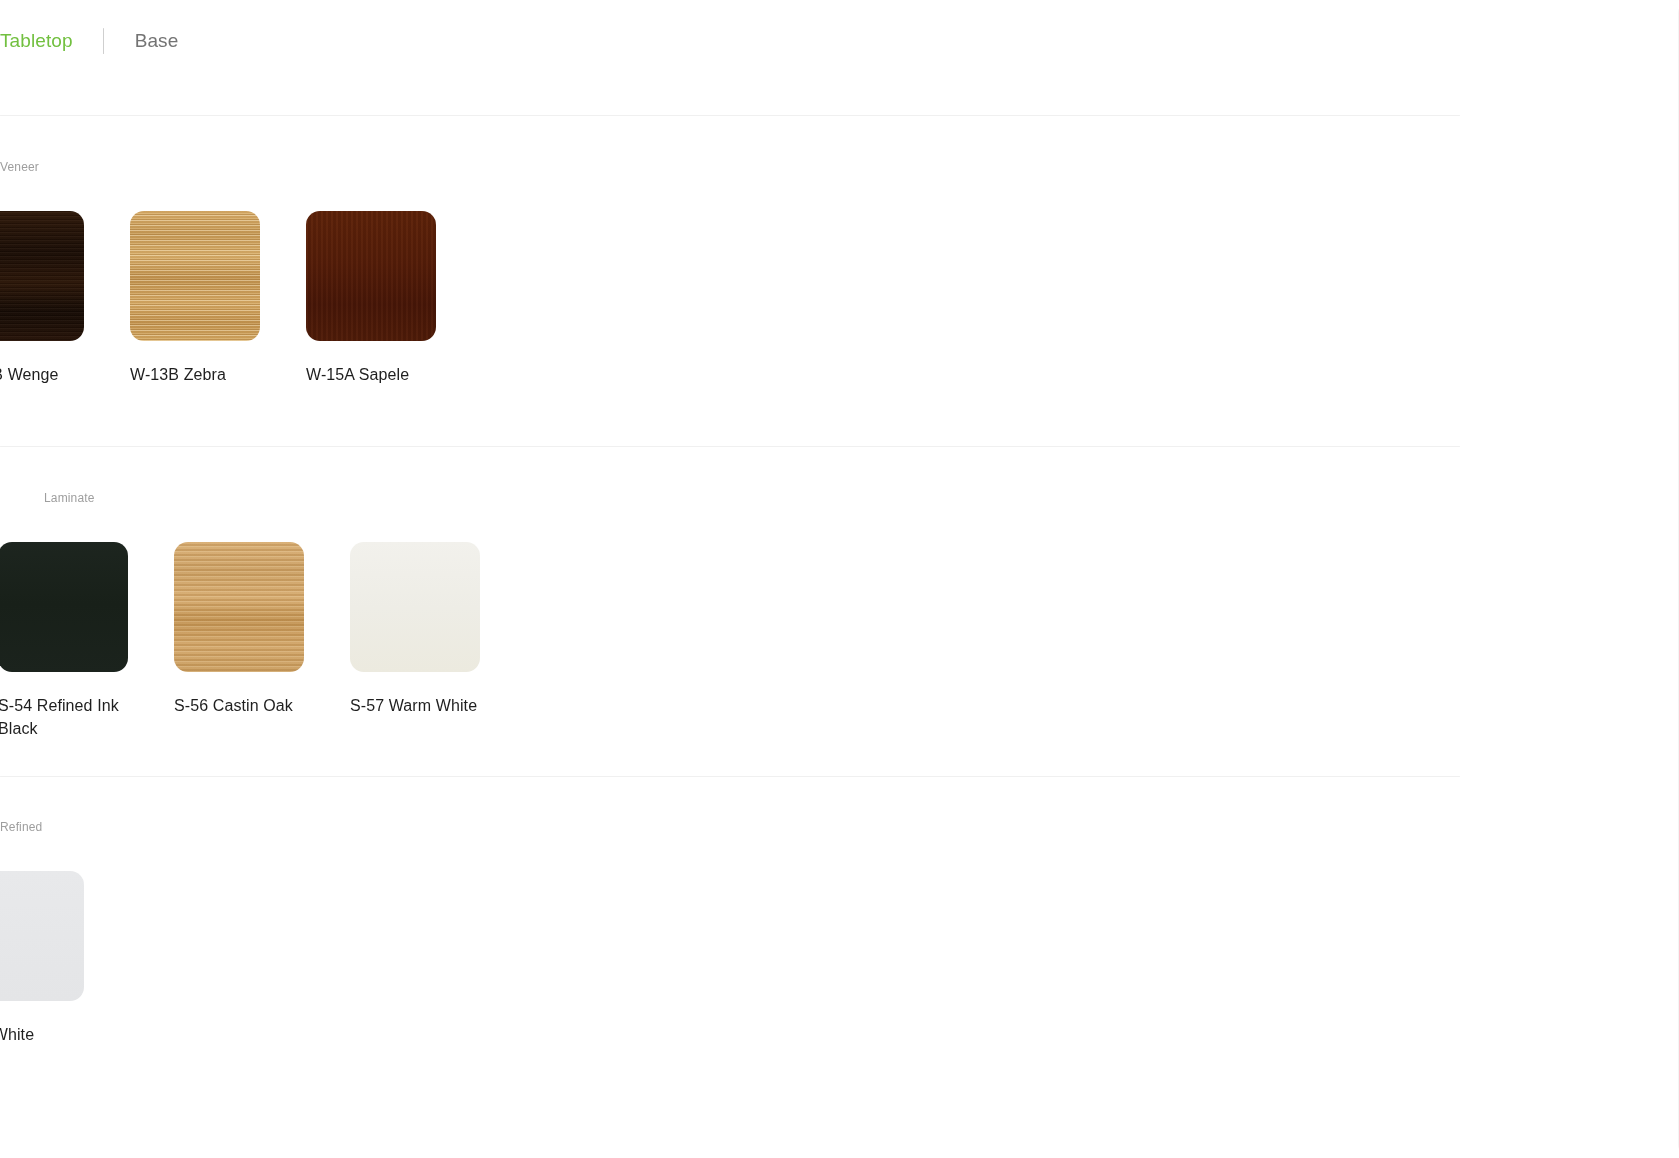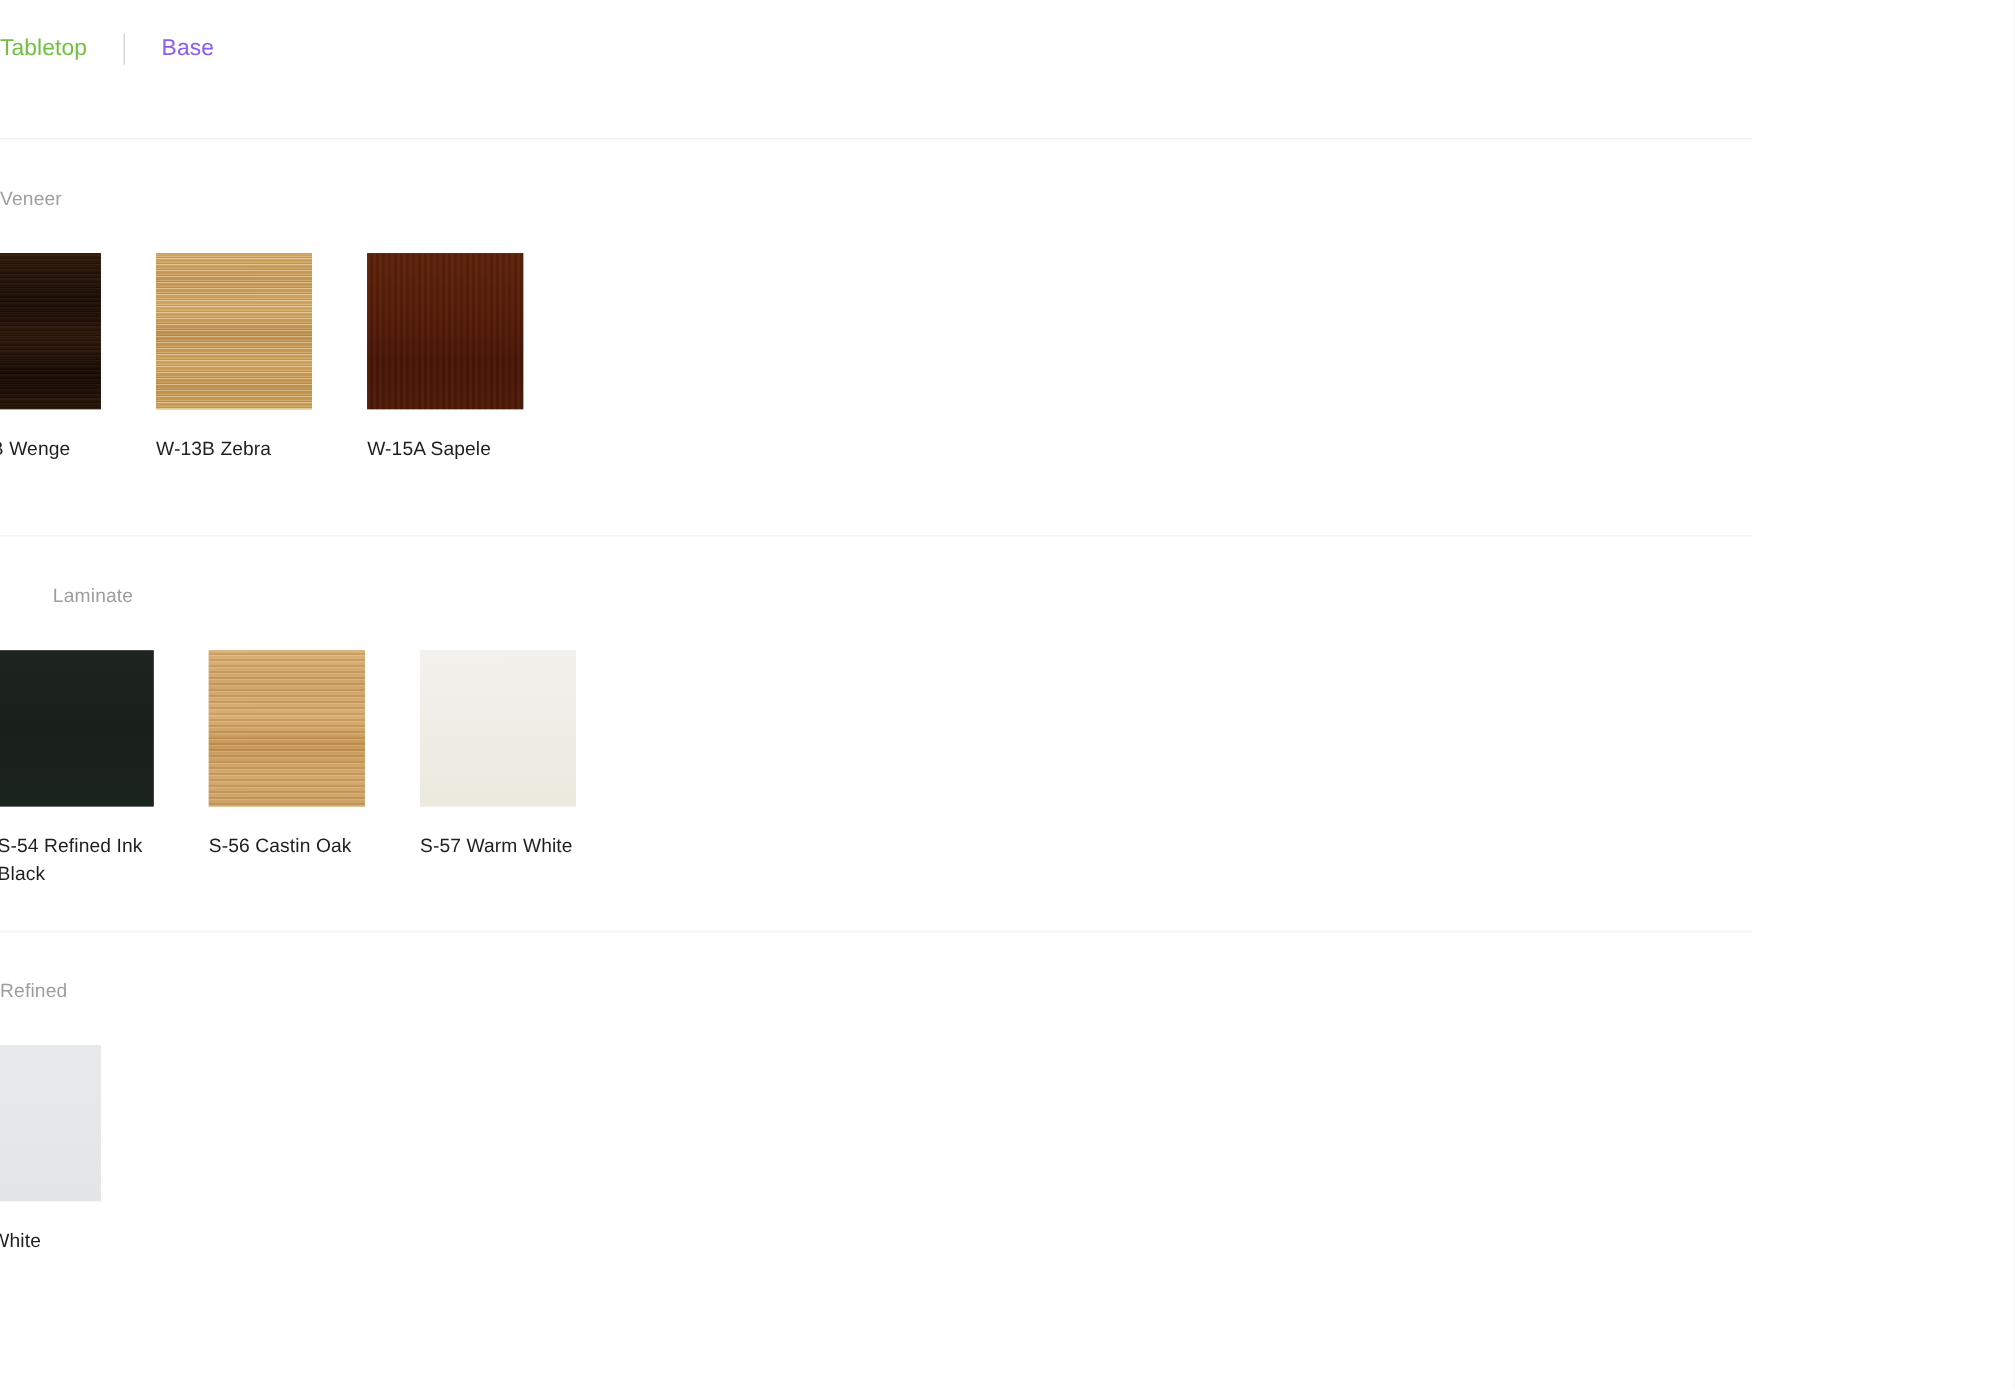--- a/index.html
+++ b/index.html
@@ -1,15 +1,15 @@
 <!DOCTYPE html>
 <html><head>
 <meta charset="utf-8">
 <style>
-  * { box-sizing: border-box; margin: 0; padding: 0; }
+  * { box-sizing: border-box; margin: 0; padding: 0; border-radius: 14px; }
 
   html, body {
     width: 1679px;
     height: 1158px;
     background: #ffffff;
     font-family: "Liberation Sans", sans-serif;
     overflow: hidden;
   }
 
   .page {
@@ -29,21 +29,21 @@
     height: 28px;
   }
   .tab {
     font-size: 19px;
     line-height: 28px;
     letter-spacing: 0.1px;
     white-space: nowrap;
     cursor: pointer;
   }
   .tab-active { color: #72c040; padding-left: 0; }
-  .tab-inactive { color: #8b5cf6; text-align: center; }
+  .tab-inactive { color: #737373; text-align: center; }
   .tab-divider {
     width: 1px;
     height: 26px;
     background: #cfcfcf;
     margin: 0 31px 0 30px;
   }
 
   
   .rule {
     position: absolute;
@@ -58,21 +58,21 @@
     right: 0;
     width: 1px;
     height: 1158px;
     background: #f4f4f4;
   }
 
   
   .section { position: absolute; left: 0; width: 1679px; }
 
   .section-title {
-    font-size: 16px;
+    font-size: 12px;
     color: #9e9e9e;
     line-height: 22px;
     letter-spacing: 0.15px;
     margin-bottom: 0;
     white-space: nowrap;
   }
 
   .swatch-row {
     position: relative;
     display: flex;

